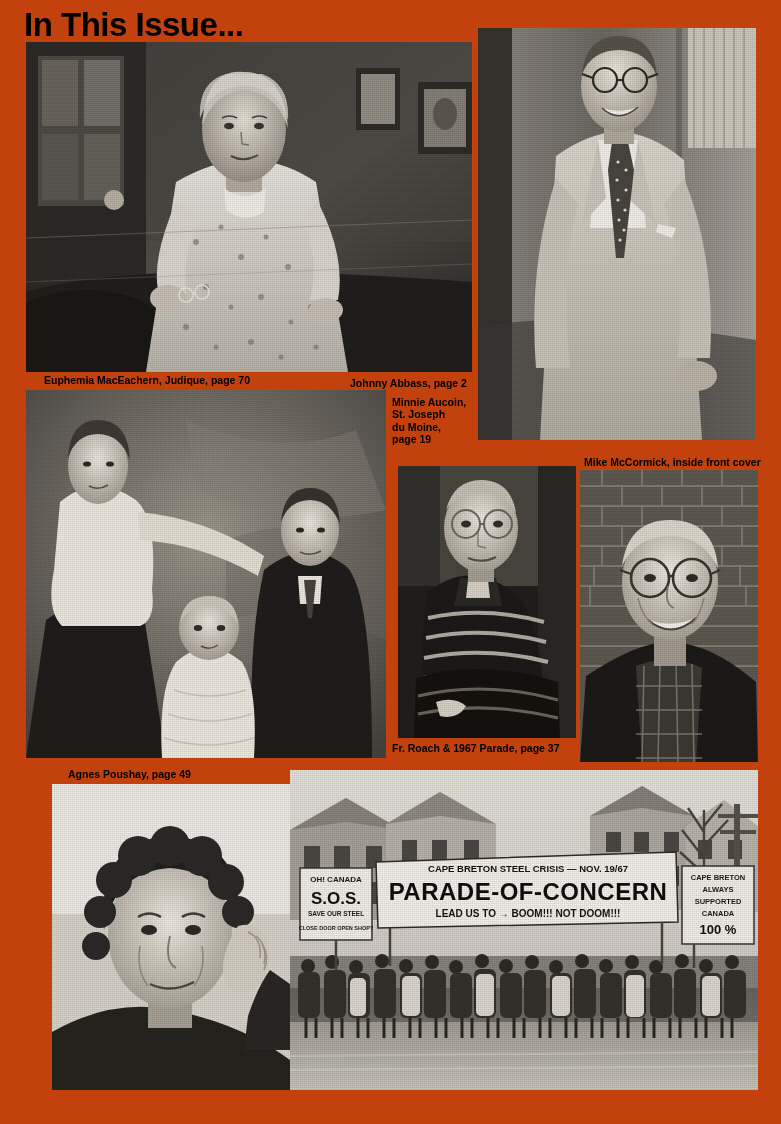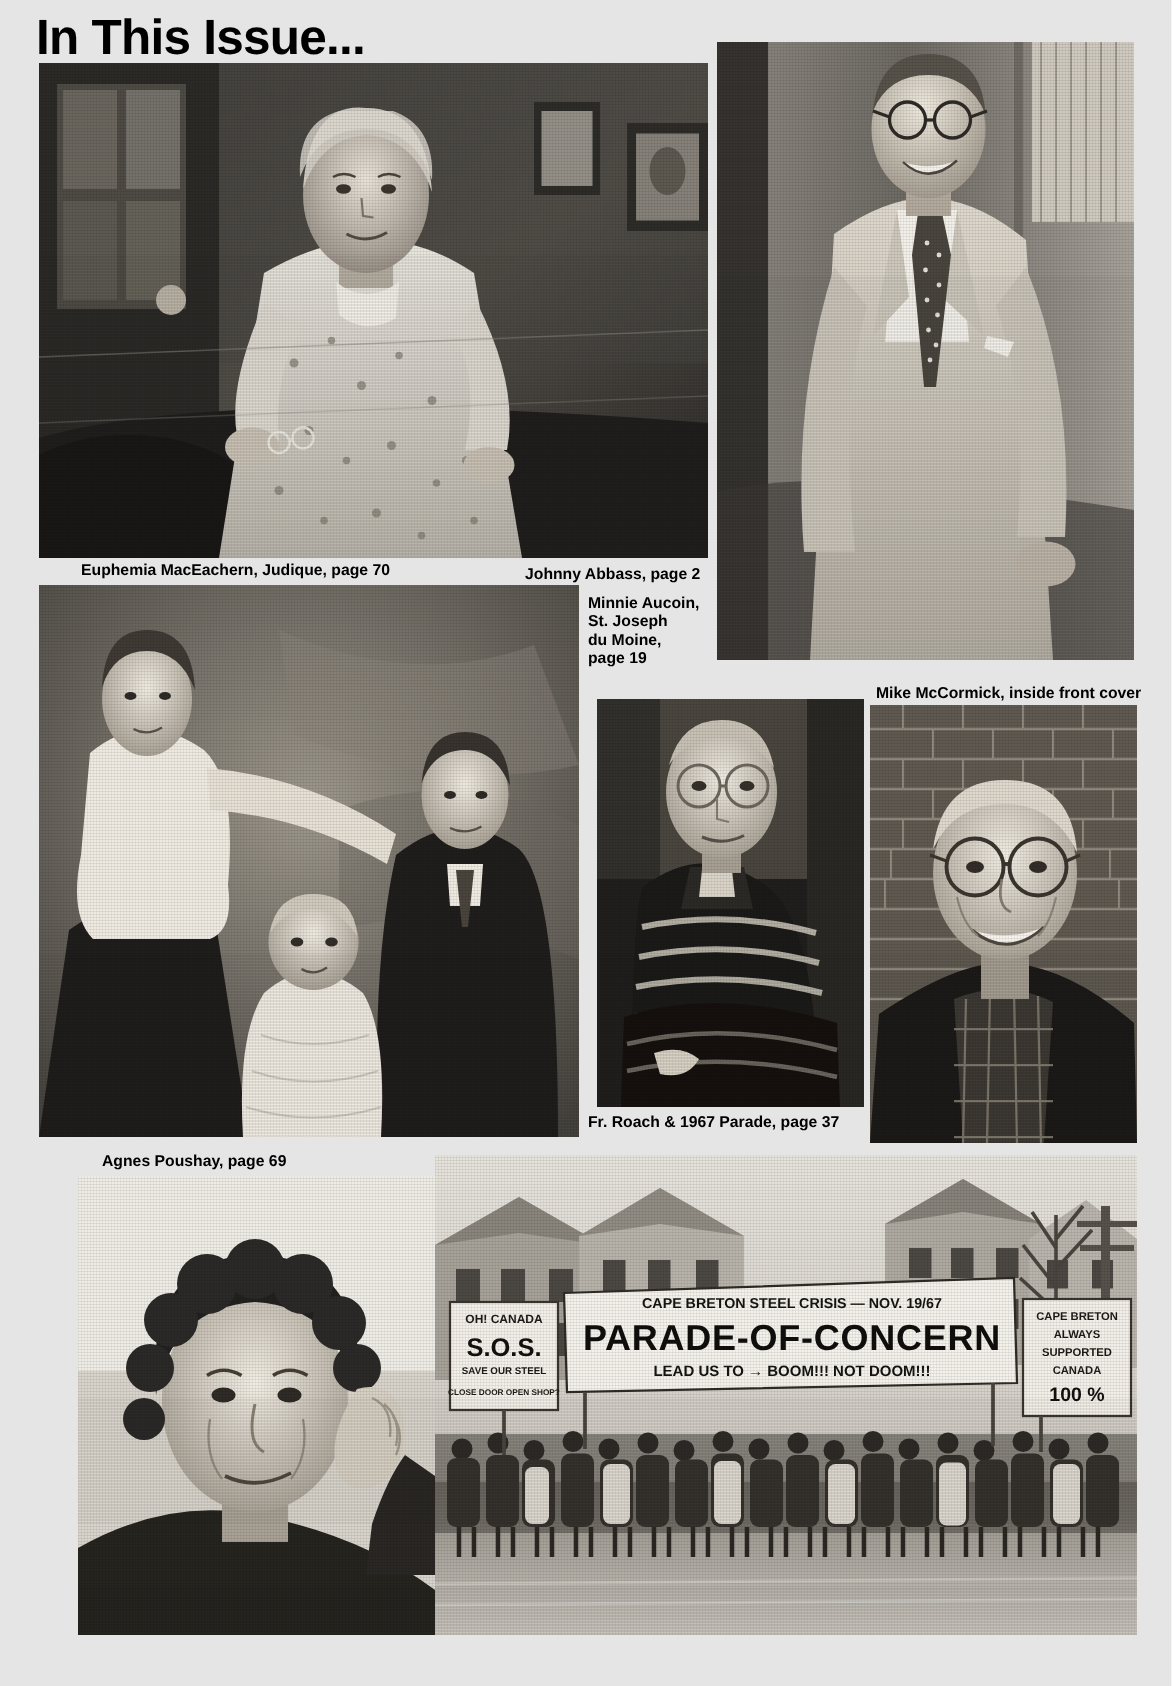--- a/index.html
+++ b/index.html
@@ -8,21 +8,21 @@
     background: #ffffff;
   }
   body {
     font-family: "Liberation Sans", sans-serif;
     -webkit-font-smoothing: none;
   }
   #page {
     position: relative;
     width: 781px;
     height: 1124px;
-    background: #e5e5e5;
+    background: #c2410c;
     overflow: hidden;
   }
   .title {
     position: absolute;
     left: 24px;
     top: 6px;
     font-size: 33px;
     font-weight: bold;
     letter-spacing: -0.5px;
     color: #000;
@@ -146,21 +146,21 @@
 
       <circle cx="160" cy="253" r="7" fill="none" stroke="#e9e6df" stroke-width="1.6"></circle>
       <circle cx="176" cy="250" r="7" fill="none" stroke="#e9e6df" stroke-width="1.6"></circle>
       <line x1="167" y1="252" x2="169" y2="251" stroke="#e9e6df" stroke-width="1.6"></line>
 
       <line x1="0" y1="196" x2="446" y2="178" stroke="#8d887f" stroke-width="1" opacity="0.5"></line>
       <line x1="0" y1="240" x2="446" y2="222" stroke="#8d887f" stroke-width="1" opacity="0.35"></line>
     </svg>
     <div class="grain"></div>
   </div>
-  <div class="caption" style="left:26px; top:374px; width:330px;padding-left:28px;">Euphemia MacEachern, Judique, page 70</div>
+  <div class="caption" style="left:16px; top:374px; width:330px;padding-left:28px;">Euphemia MacEachern, Judique, page 70</div>
 
   <div class="photo" style="left:478px; top:28px; width:278px; height:412px;">
     <svg viewBox="0 0 278 412" preserveAspectRatio="none" xmlns="http://www.w3.org/2000/svg">
       <defs>
         <linearGradient id="bg2" x1="0" y1="0" x2="1" y2="0">
           <stop offset="0%" stop-color="#8e8a83"></stop>
           <stop offset="45%" stop-color="#6d6963"></stop>
           <stop offset="100%" stop-color="#a6a199"></stop>
         </linearGradient>
         <radialGradient id="face2" cx="45%" cy="35%" r="65%">
@@ -291,21 +291,21 @@
       <g stroke="#c6c0b4" stroke-width="1.4" fill="none" opacity="0.8">
         <path d="M148 300 Q 182 312 220 300"></path>
         <path d="M142 324 Q 182 338 226 324"></path>
         <path d="M138 348 Q 182 362 228 348"></path>
       </g>
 
       <rect width="360" height="368" fill="none"></rect>
     </svg>
     <div class="grain"></div>
   </div>
-  <div class="caption" style="left:68px; top:768px; width:260px;">Agnes Poushay, page 69</div>
+  <div class="caption" style="left:68px; top:768px; width:260px;">Agnes Poushay, page 49</div>
 
   <div class="photo" style="left:398px; top:466px; width:178px; height:272px;">
     <svg viewBox="0 0 178 272" preserveAspectRatio="none" xmlns="http://www.w3.org/2000/svg">
       <defs>
         <radialGradient id="face4" cx="50%" cy="40%" r="62%">
           <stop offset="0%" stop-color="#efeae1"></stop>
           <stop offset="100%" stop-color="#a7a094"></stop>
         </radialGradient>
       </defs>
       <rect width="178" height="272" fill="#211f1d"></rect>

